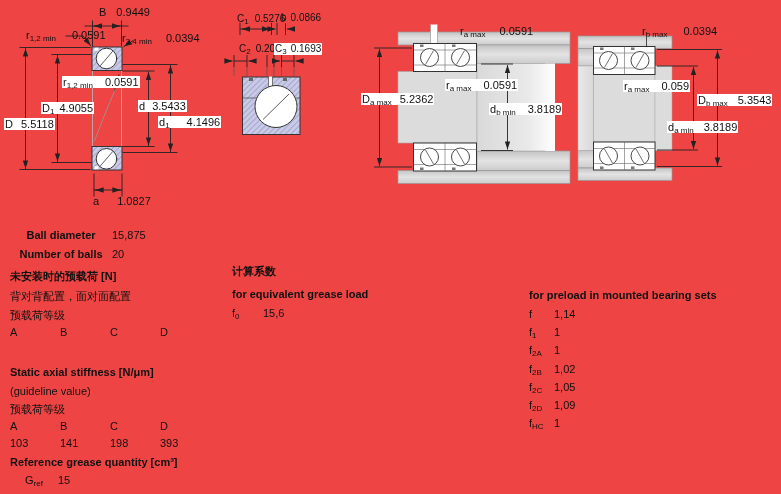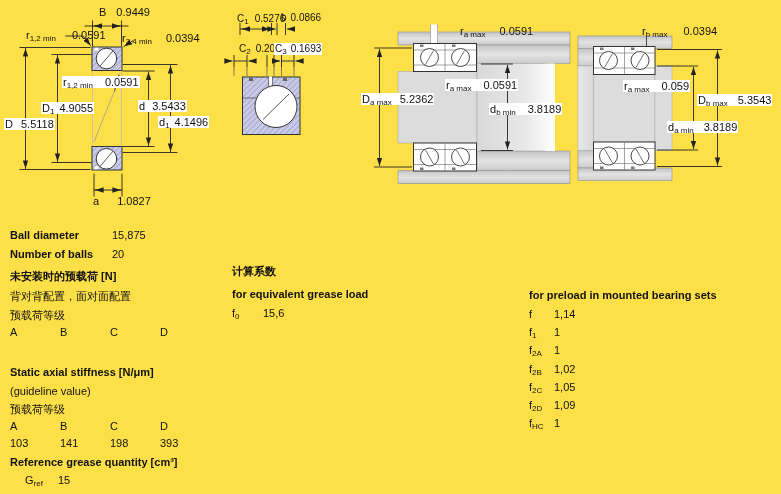--- a/index.html
+++ b/index.html
@@ -1,24 +1,24 @@
 <!DOCTYPE html>
 <html><head>
 <meta charset="utf-8">
 <style>
   html,body{margin:0;padding:0;background:#fff;}
-  .page{position:relative;width:781px;height:494px;background:#fde047;overflow:hidden;
+  .page{position:relative;width:781px;height:494px;background:#ef4444;overflow:hidden;
         font-family:"Liberation Sans","DejaVu Sans",sans-serif;font-size:11px;color:#111;}
   svg{position:absolute;left:0;top:0;}
   .lbl{position:absolute;white-space:nowrap;line-height:12px;font-size:11px;color:#111;}
   .lbl.sm{font-size:10px;}
   .lbl.bg{background:#fff;padding:0 1px;}
   .lbl sub{font-size:8px;line-height:0;vertical-align:-2px;}
   .t{position:absolute;white-space:nowrap;line-height:13px;}
-  .b{font-weight:bold;}
+  .b{font-weight:bold;text-align:center;}
   .lab{display:inline-block;width:102px;}
   .cell{display:inline-block;width:50px;}
   .flab{display:inline-block;width:25px;}
   .f0lab{display:inline-block;width:31px;}
   .greflab{display:inline-block;width:48px;text-align:center;}
   sub{font-size:8px;vertical-align:-2px;line-height:0;}
 </style>
 </head>
 <body>
 
@@ -210,21 +210,21 @@
     </g>
   </svg>
 
   <div class="lbl" style="left:99px;top:6px"><span>B</span><span style="margin-left:10px">0.9449</span></div>
   <div class="lbl" style="left:26px;top:29px"><span>r</span><sub>1,2 min</sub><span style="margin-left:16px">0.0591</span></div>
   <div class="lbl" style="left:122px;top:32px"><span>r</span><sub>3,4 min</sub><span style="margin-left:14px">0.0394</span></div>
   <div class="lbl bg" style="left:62px;top:76px"><span>r</span><sub>1,2 min</sub><span style="margin-left:12px">0.0591</span></div>
   <div class="lbl bg" style="left:41px;top:102px"><span>D</span><sub>1</sub><span style="margin-left:5px">4.9055</span></div>
   <div class="lbl bg" style="left:4px;top:118px"><span>D</span><span style="margin-left:8px">5.5118</span></div>
   <div class="lbl bg" style="left:138px;top:100px"><span>d</span><span style="margin-left:7px">3.5433</span></div>
-  <div class="lbl bg" style="left:158px;top:116px"><span>d</span><sub>1</sub><span style="margin-left:5px">4.1496</span></div>
+  <div class="lbl bg" style="left:158px;top:116px"><span>d</span><sub>1</sub><span style="margin-left:17px">4.1496</span></div>
   <div class="lbl" style="left:93px;top:195px"><span>a</span><span style="margin-left:18px">1.0827</span></div>
 
   <div class="lbl sm" style="left:237px;top:13px"><span>C</span><sub>1</sub><span style="margin-left:6px">0.5276</span></div>
   <div class="lbl sm" style="left:281px;top:12px"><span>b</span><span style="margin-left:4px">0.0866</span></div>
   <div class="lbl sm" style="left:239px;top:43px"><span>C</span><sub>2</sub><span style="margin-left:5px">0.2047</span></div>
   <div class="lbl sm bg" style="left:274px;top:43px"><span>C</span><sub>3</sub><span style="margin-left:4px">0.1693</span></div>
 
   <div class="lbl" style="left:460px;top:25px"><span>r</span><sub>a max</sub><span style="margin-left:14px">0.0591</span></div>
   <div class="lbl bg" style="left:361px;top:93px"><span>D</span><sub>a max</sub><span style="margin-left:8px">5.2362</span></div>
   <div class="lbl bg" style="left:445px;top:79px"><span>r</span><sub>a max</sub><span style="margin-left:12px">0.0591</span></div>

